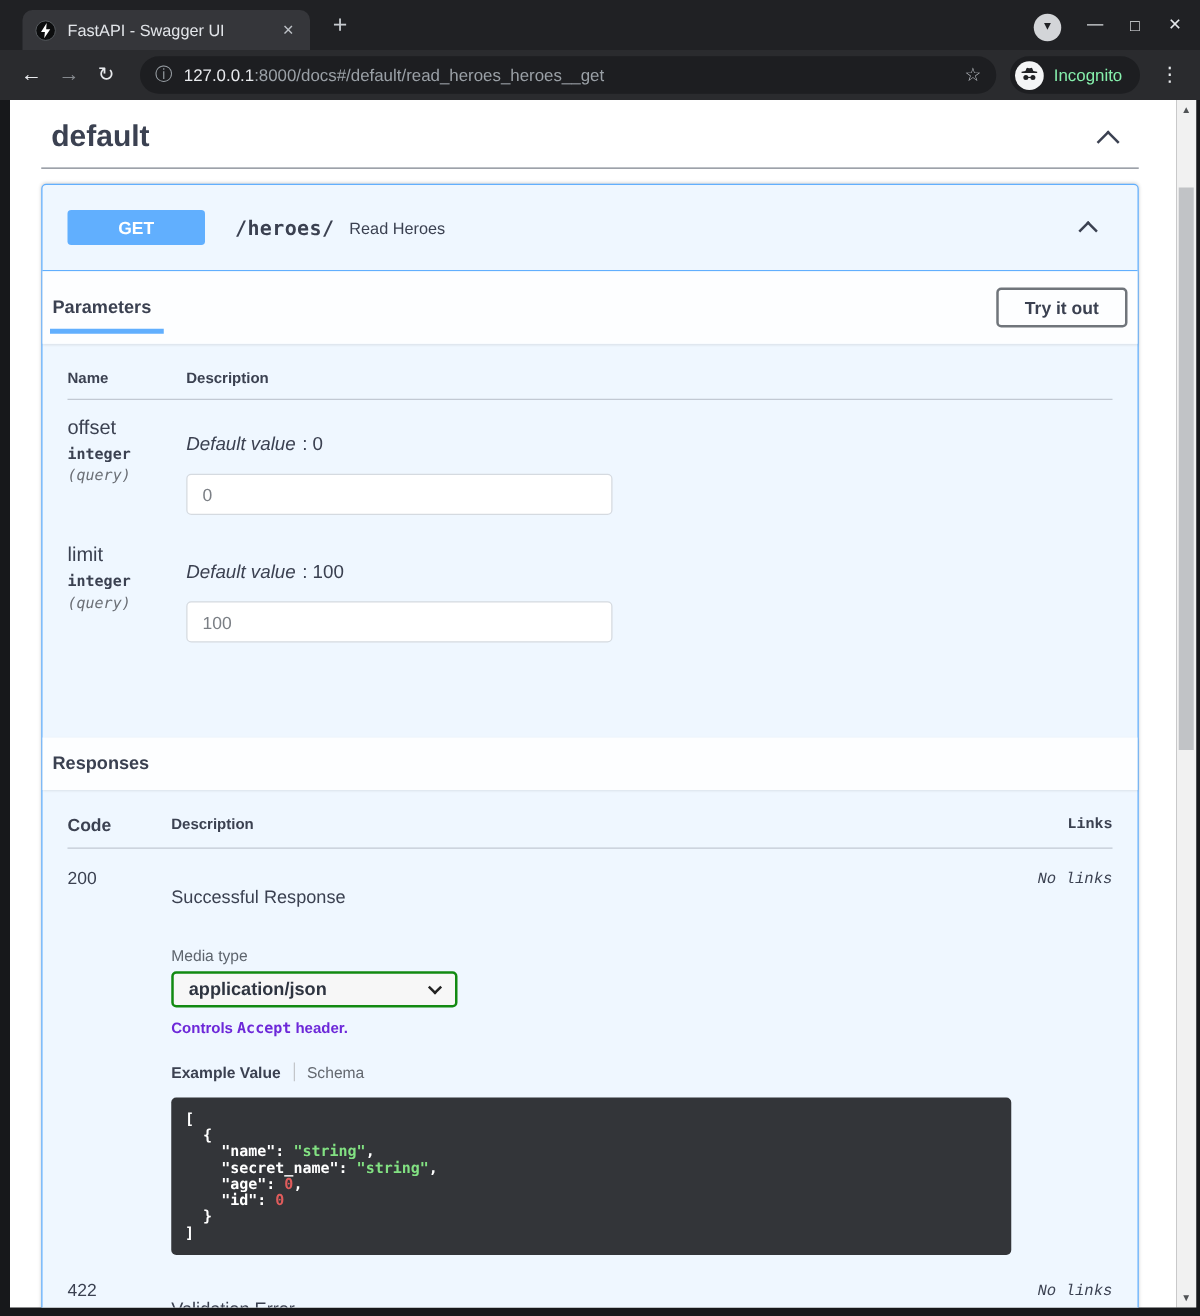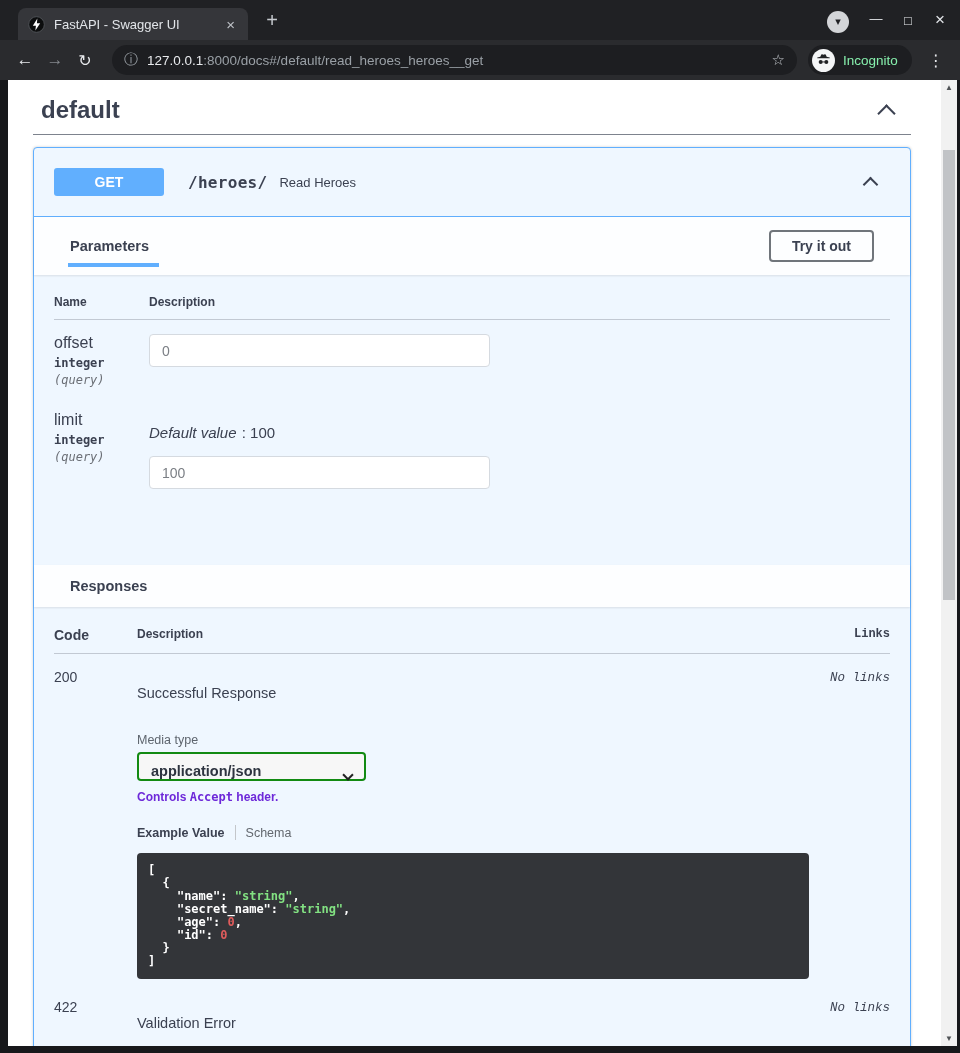--- a/index.html
+++ b/index.html
@@ -63,21 +63,21 @@
     box-shadow:0 0 3px rgba(0,0,0,.19); min-height:920px; }
   .op-summary { display:flex; align-items:center; padding:20px; border-bottom:1px solid #61affe; }
   .method-badge { width:110px; height:28px; background:#61affe; border-radius:3px; color:#fff;
     font-size:14px; font-weight:700; text-align:center; line-height:28px; }
   .op-path { font-family:"DejaVu Sans Mono","Liberation Mono",monospace; font-weight:700;
     font-size:16px; margin-left:24px; letter-spacing:.3px; }
   .op-desc { font-size:13px; margin-left:12px; flex:1; }
   .op-chev { width:11px; height:11px; margin:4px 14px 0 0; }
 
   .sec-header { display:flex; align-items:center; justify-content:space-between;
-    padding:13px 36px; background:rgba(255,255,255,.85); box-shadow:0 1px 2px rgba(0,0,0,.1); }
+    padding:13px 8px; background:rgba(255,255,255,.85); box-shadow:0 1px 2px rgba(0,0,0,.1); }
   .sec-title { font-size:14.5px; font-weight:700; color:#3b4151; }
   .tabbed { position:relative; }
   .tabbed::after { content:""; position:absolute; left:-2px; bottom:-13px; width:calc(100% + 12px);
     height:4px; background:#61affe; }
   .tryout-btn { background:transparent; border:2px solid #70757b; border-radius:4px; color:#3b4151;
     font-family:"Liberation Sans",sans-serif; font-size:14px; font-weight:700; padding:6px 21px; }
 
   .params-wrap { padding:20px 20px 66px; }
   .t-head { display:flex; border-bottom:1px solid rgba(59,65,81,.25); padding-bottom:10px; }
   .t-head .th { font-size:12px; font-weight:700; }
@@ -101,21 +101,21 @@
   .th-sm { font-size:12px; font-weight:700; }
   .col-grow { flex:1; }
   .col-links { width:72px; flex:0 0 auto; text-align:right;font-family:Liberation Mono, monospace; }
   .r-row { display:flex; padding-top:15px; }
   .r-code { font-size:14px; }
   .r-title { font-size:14.5px; margin-top:16px; }
   .r-links { font-size:12.5px; font-style:italic; padding-top:2px; }
   .media-block { margin-top:32px; }
   .media-label { font-size:12.5px; color:#5e656e; }
   .media-select { margin-top:5px; width:229px; height:29px; background:#f7f7f7;
-    border:2px solid #128a12; border-radius:4px; display:flex; align-items:flex-end;
+    border:2px solid #128a12; border-radius:4px; display:flex; align-items:center;
     padding:0 12px; }
   .media-value { flex:1; font-size:14.5px; font-weight:700; color:#2e3440; }
   .chev-dn { width:8px; height:8px; border-color:#222; transform:rotate(135deg); margin-top:-4px; }
   .accept-note { margin-top:9px; font-size:12px; color:#6d28d9;font-weight:bold; }
   .accept-code { font-family:"DejaVu Sans Mono","Liberation Mono",monospace; }
   .ex-tabs { margin-top:21px; display:flex; align-items:center; }
   .ex-active { font-size:12.5px; font-weight:700; color:#3b4151; }
   .ex-sep { width:1px; height:15px; background:#c3c6ca; margin:0 10px; }
   .ex-link { font-size:12.5px; color:#63686f; }
   .codeblock { margin-top:13px; width:672px; background:#333539; border-radius:4px;
@@ -207,20 +207,21 @@
           <span class="th">Description</span>
         </div>
 
         <div class="param-row">
           <div class="col-name">
             <div class="p-name">offset</div>
             <div class="p-type">integer</div>
             <div class="p-in">(query)</div>
           </div>
           <div>
+            <div class="p-default"><i>Default value</i><span> : 0</span></div>
             <input class="p-input" type="text" placeholder="0" style="">
           </div>
         </div>
 
         <div class="param-row">
           <div class="col-name">
             <div class="p-name">limit</div>
             <div class="p-type">integer</div>
             <div class="p-in">(query)</div>
           </div>

